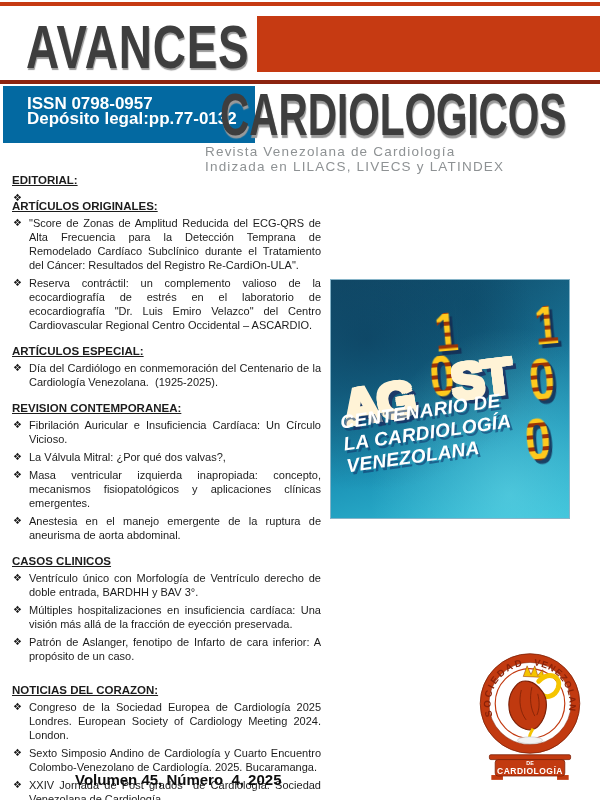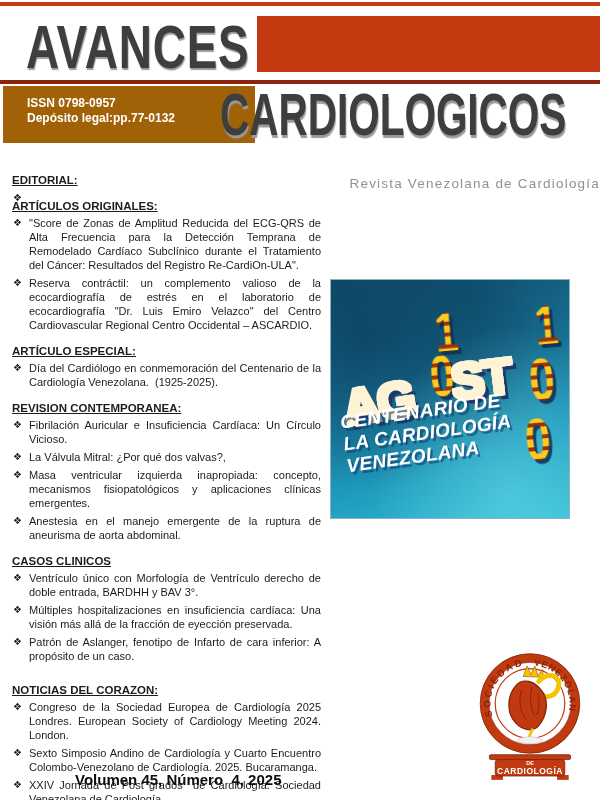--- a/index.html
+++ b/index.html
@@ -7,28 +7,28 @@
        font-family:"Liberation Sans",sans-serif;}
   .abs{position:absolute;}
 
   
   .strip-top{left:0;top:2px;width:600px;height:4px;background:#c63a12;}
   .strip-mid{left:0;top:80px;width:600px;height:4px;background:#8c2410;}
   .title-avances{left:26px;top:12px;font-size:54px;font-weight:bold;color:#3e3e3e;
        letter-spacing:1px;transform:scale(.85,1.12);transform-origin:left top;
        text-shadow:1px 2px 1px #9a9a9a;white-space:nowrap;}
   .box-red-tr{left:257px;top:16px;width:343px;height:56px;background:#c63a12;}
-  .band-issn{left:3px;top:86px;width:252px;height:57px;background:#a16207;
-       color:#fff;font-size:12px;font-weight:bold;line-height:15px;
+  .band-issn{left:3px;top:86px;width:252px;height:57px;background:#0369a1;
+       color:#fff;font-size:17px;font-weight:bold;line-height:15px;
        padding:10px 0 0 24px;box-sizing:border-box;}
   .title-cardio{left:220px;top:80px;font-size:46px;font-weight:bold;color:#3e3e3e;
        transform:scale(.88,1.28);transform-origin:left top;
        text-shadow:1px 2px 1px #9a9a9a;white-space:nowrap;}
-  .subtitle{left:205px;top:144px;width:395px;text-align:right;color:#8e9294;
-       font-size:13.5px;line-height:15px;letter-spacing:1.2px;white-space:nowrap;margin-top:32px;}
+  .subtitle{left:205px;top:144px;width:395px;text-align:left;color:#8e9294;
+       font-size:13.5px;line-height:15px;letter-spacing:1.2px;white-space:nowrap;}
 
   
   #toc{left:12px;top:161px;width:309px;font-size:11px;line-height:14px;color:#1c1c1c;}
   #toc section{margin-bottom:11px;}
   #toc section:nth-of-type(6){margin-top:20px;}
   #toc h3{font-size:11.5px;font-weight:bold;text-decoration:underline;margin:12px 0 3px 0;}
   #toc ul{margin:0;padding:0;list-style:none;}
   #toc li{position:relative;padding-left:17px;margin-bottom:4px;text-align:justify;}
   #toc .blt{position:absolute;left:1px;top:0;font-size:10px;}
 
@@ -80,38 +80,39 @@
 <div class="abs title-avances">AVANCES</div>
 <div class="abs box-red-tr"></div>
 <div class="abs strip-mid"></div>
 <div class="abs band-issn">
   <div>ISSN 0798-0957</div>
   <div>Depósito legal:pp.77-0132</div>
 </div>
 <div class="abs title-cardio">CARDIOLOGICOS</div>
 <div class="abs subtitle">
   <div>Revista Venezolana de Cardiología</div>
+  <div>Indizada en LILACS, LIVECS y LATINDEX</div>
 </div>
 
 <div class="abs" id="toc">
     <section>
       <h3>EDITORIAL:</h3>
       <ul>
         <li><span class="blt">❖</span></li>
       </ul>
     </section>
     <section>
       <h3>ARTÍCULOS ORIGINALES:</h3>
       <ul>
         <li><span class="blt">❖</span><span>"Score de Zonas de Amplitud Reducida del ECG-QRS de Alta Frecuencia para la Detección Temprana de Remodelado Cardíaco Subclínico durante el Tratamiento del Cáncer: Resultados del Registro Re-CardiOn-ULA".</span></li>
         <li><span class="blt">❖</span><span>Reserva contráctil: un complemento valioso de la ecocardiografía de estrés en el laboratorio de ecocardiografía "Dr. Luis Emiro Velazco" del Centro Cardiovascular Regional Centro Occidental – ASCARDIO.</span></li>
       </ul>
     </section>
     <section>
-      <h3>ARTÍCULO ESPECIAL:</h3>
+      <h3>ARTÍCULOS ESPECIAL:</h3>
       <ul>
         <li><span class="blt">❖</span><span>Día del Cardiólogo en conmemoración del Centenario de la Cardiología Venezolana. &nbsp;(1925-2025).</span></li>
       </ul>
     </section>
     <section>
       <h3>REVISION CONTEMPORANEA:</h3>
       <ul>
         <li><span class="blt">❖</span><span>Fibrilación Auricular e Insuficiencia Cardíaca: Un Círculo Vicioso.</span></li>
         <li><span class="blt">❖</span><span>La Válvula Mitral: ¿Por qué dos valvas?,</span></li>
         <li><span class="blt">❖</span><span>Masa ventricular izquierda inapropiada: concepto, mecanismos fisiopatológicos y aplicaciones clínicas emergentes.</span></li>

